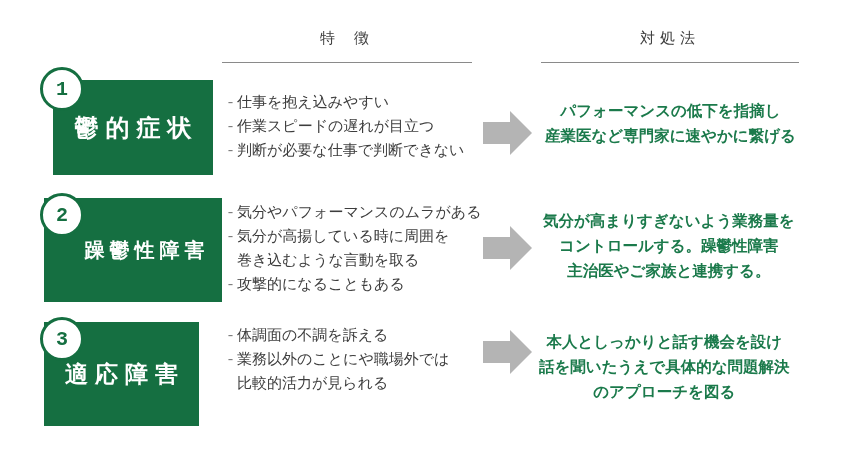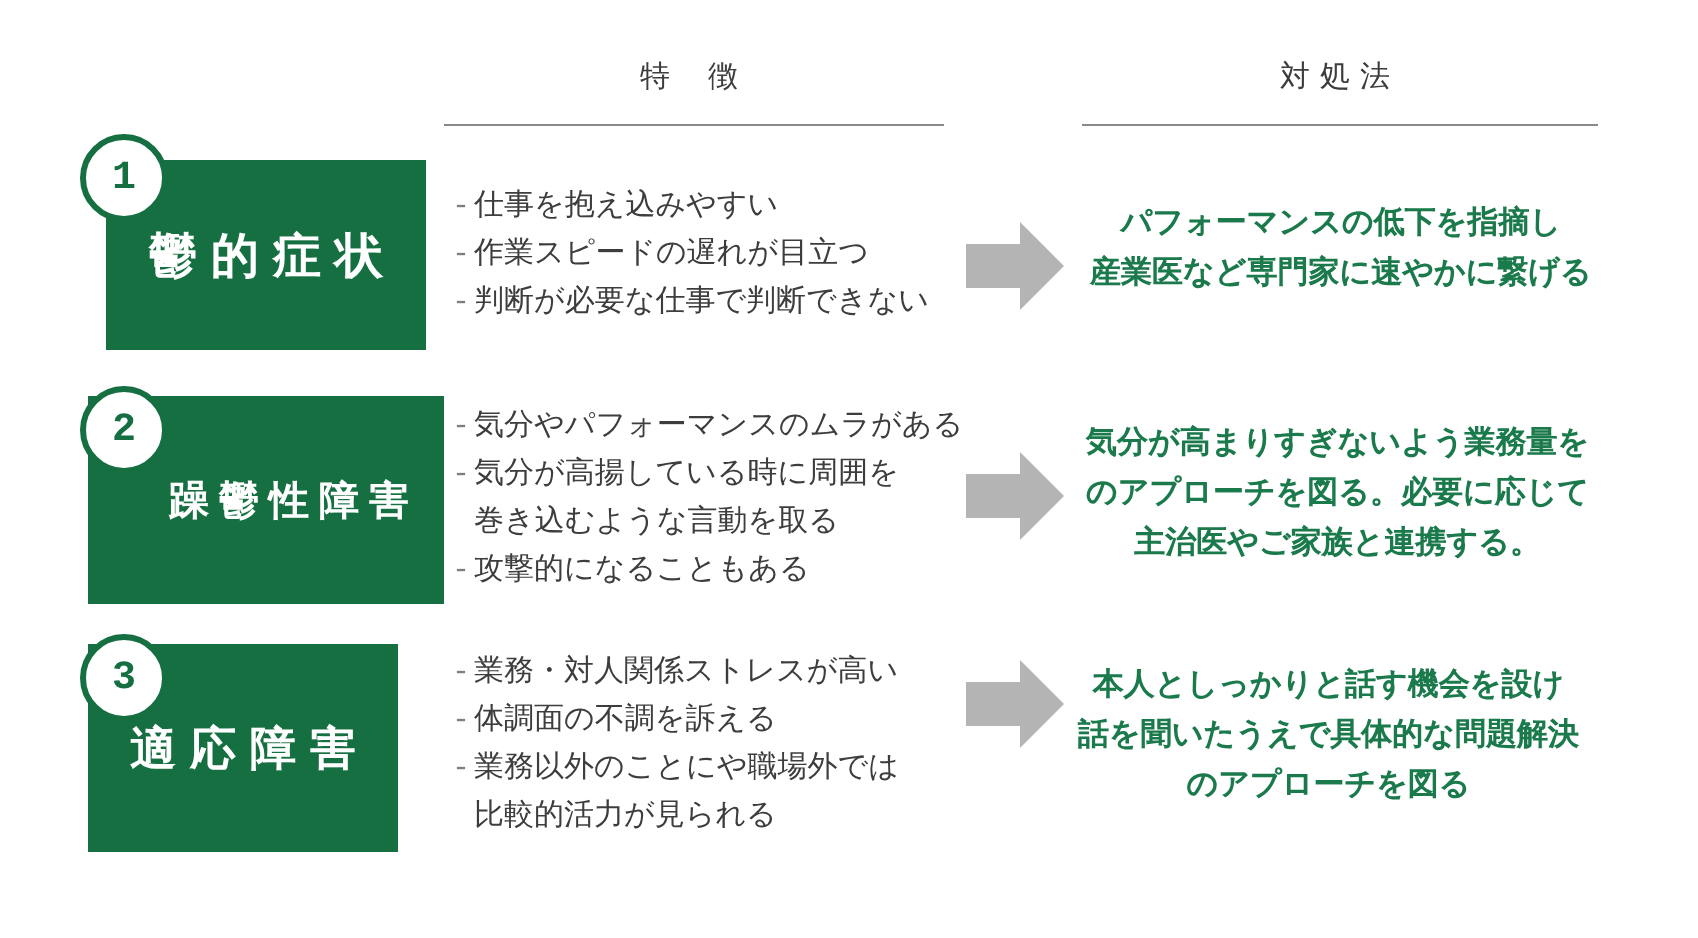--- a/index.html
+++ b/index.html
@@ -138,32 +138,31 @@
     <div class="line cont"><span>巻き込むような言動を取る</span></div>
     <div class="line"><span class="dash">-</span><span>攻撃的になることもある</span></div>
   </div>
   <div class="arrow" style="left:483px; top:224px;">
     <svg width="50" height="48" viewBox="0 0 50 48">
         <polygon points="0,13 27,13 27,2 49,24 27,46 27,35 0,35"></polygon>
       </svg>
   </div>
   <div class="counter-text" style="left:543px; top:210px;">
     <div>気分が高まりすぎないよう業務量を</div>
-    <div>のアプローチを図る。必要に応じて</div>
+    <div>コントロールする。躁鬱性障害</div>
     <div>主治医やご家族と連携する。</div>
   </div>
 
   <div class="green-box row3" style="left:44px; top:322px; width:155px; height:104px;">
     <span class="box-title">適応障害</span>
   </div>
   <div class="badge" style="left:40px; top:317px;">
     <span>3</span>
   </div>
   <div class="features-list" style="left:226px; top:325px;">
-    <div class="line"><span class="dash">-</span><span>業務・対人関係ストレスが高い</span></div>
     <div class="line"><span class="dash">-</span><span>体調面の不調を訴える</span></div>
     <div class="line"><span class="dash">-</span><span>業務以外のことにや職場外では</span></div>
     <div class="line cont"><span>比較的活力が見られる</span></div>
   </div>
   <div class="arrow" style="left:483px; top:328px;">
     <svg width="50" height="48" viewBox="0 0 50 48">
         <polygon points="0,13 27,13 27,2 49,24 27,46 27,35 0,35"></polygon>
       </svg>
   </div>
   <div class="counter-text" style="left:539px; top:331px;">

